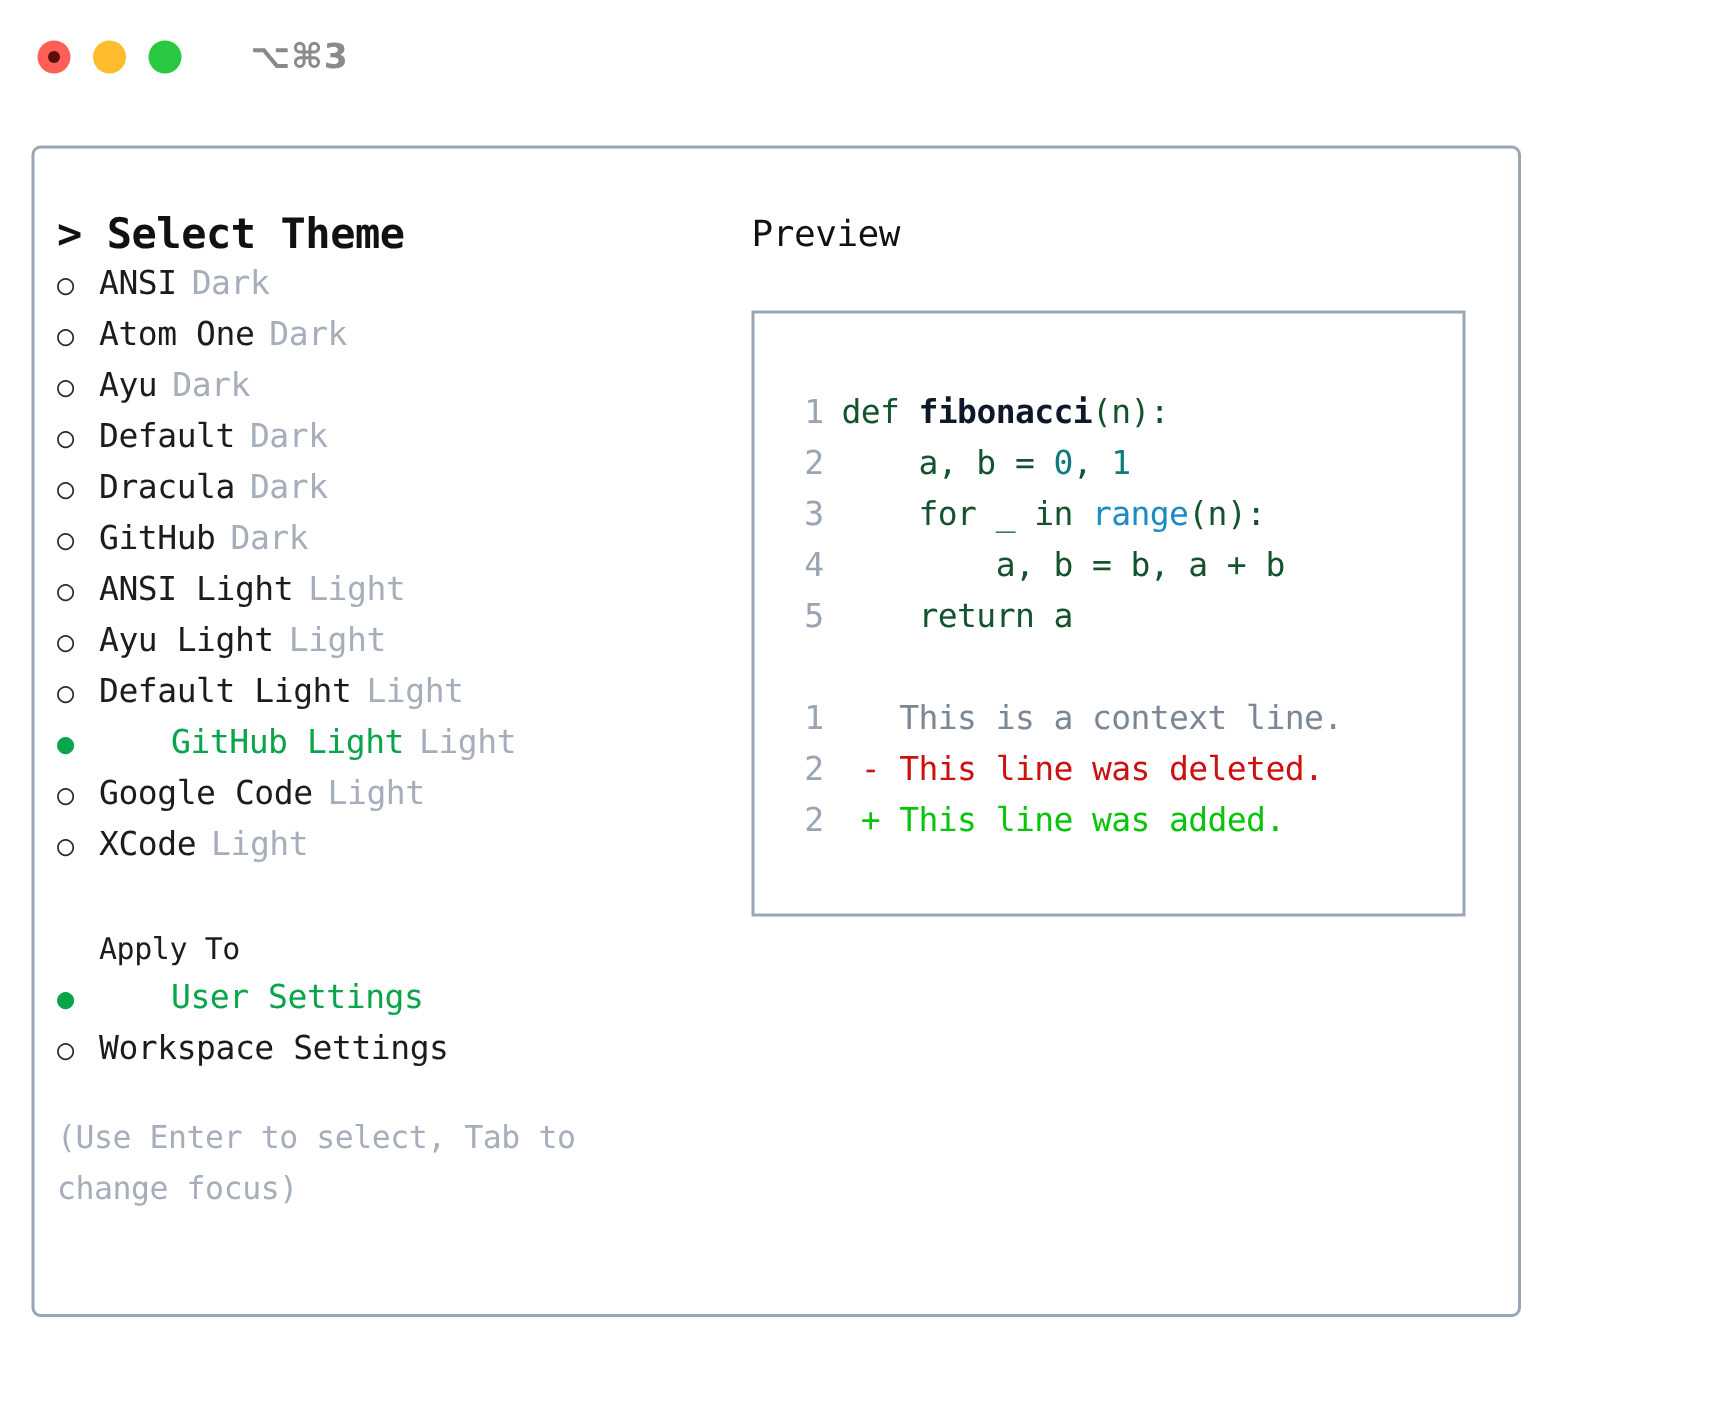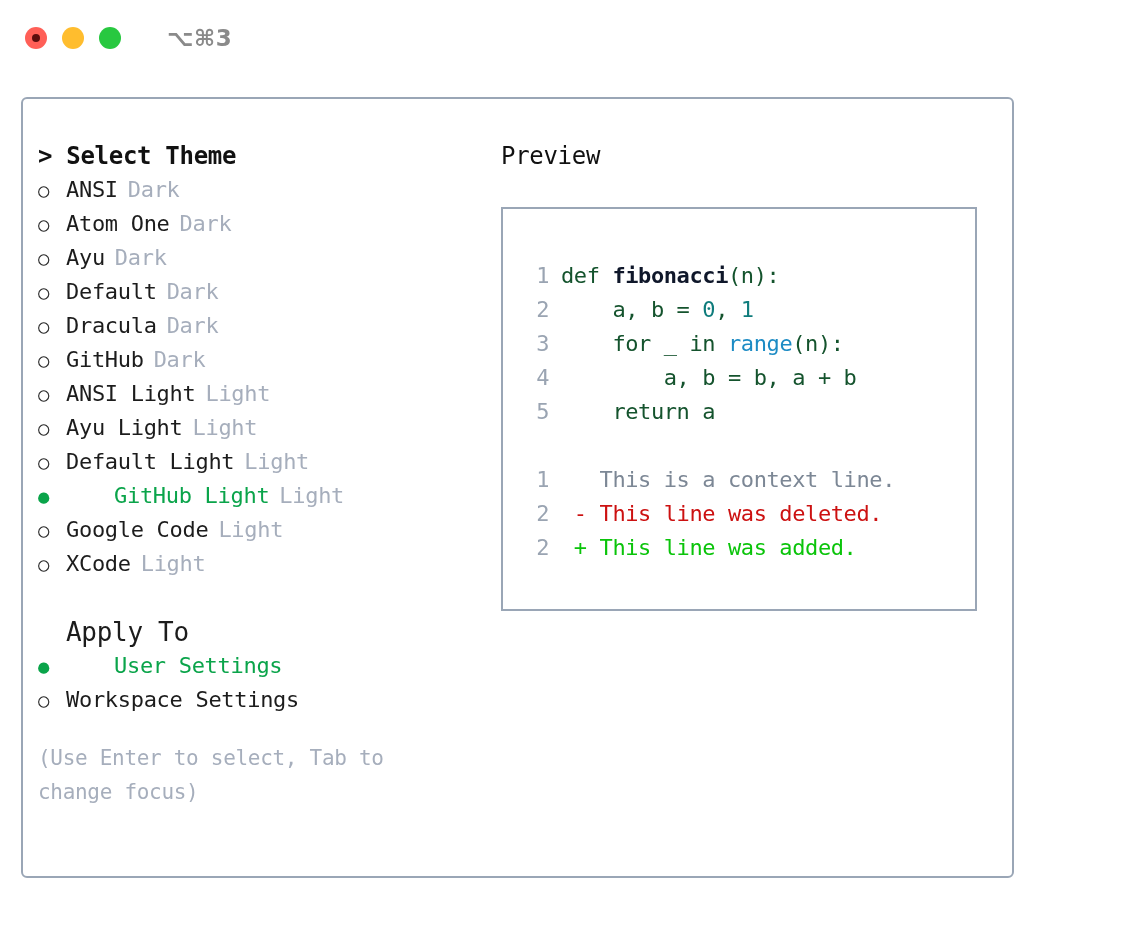--- a/index.html
+++ b/index.html
@@ -80,21 +80,21 @@
   }
 
   
   .left-col {
     position: absolute;
     left: 15px;
     top: 40px;
     width: 440px;
   }
   .section-title {
-    font-size: 24px;
+    font-size: 28px;
     font-weight: bold;
     color: #111111;
     line-height: 34px;
     white-space: pre;
     letter-spacing: -0.3px;
   }
   .theme-list { margin-top: 0px; }
   .row {
     display: flex;
     align-items: baseline;
@@ -113,21 +113,21 @@
   .bullet.filled { color: #0aa44a; }
   .row-label { color: #1c1c1c; }
   .row.selected .row-label { color: #0aa44a; margin-left: 48px; }
   .row-tag {
     color: #a6aebc;
     margin-left: 10px;
   }
 
   .apply-block { margin-top: 34px; }
   .apply-title {
-    font-size: 26px;
+    font-size: 20px;
     color: #1c1c1c;
     line-height: 34px;
     padding-left: 28px;
     white-space: pre;
     letter-spacing: -0.3px;
   }
 
   .hint {
     margin-top: 24px;
     font-size: 21px;

